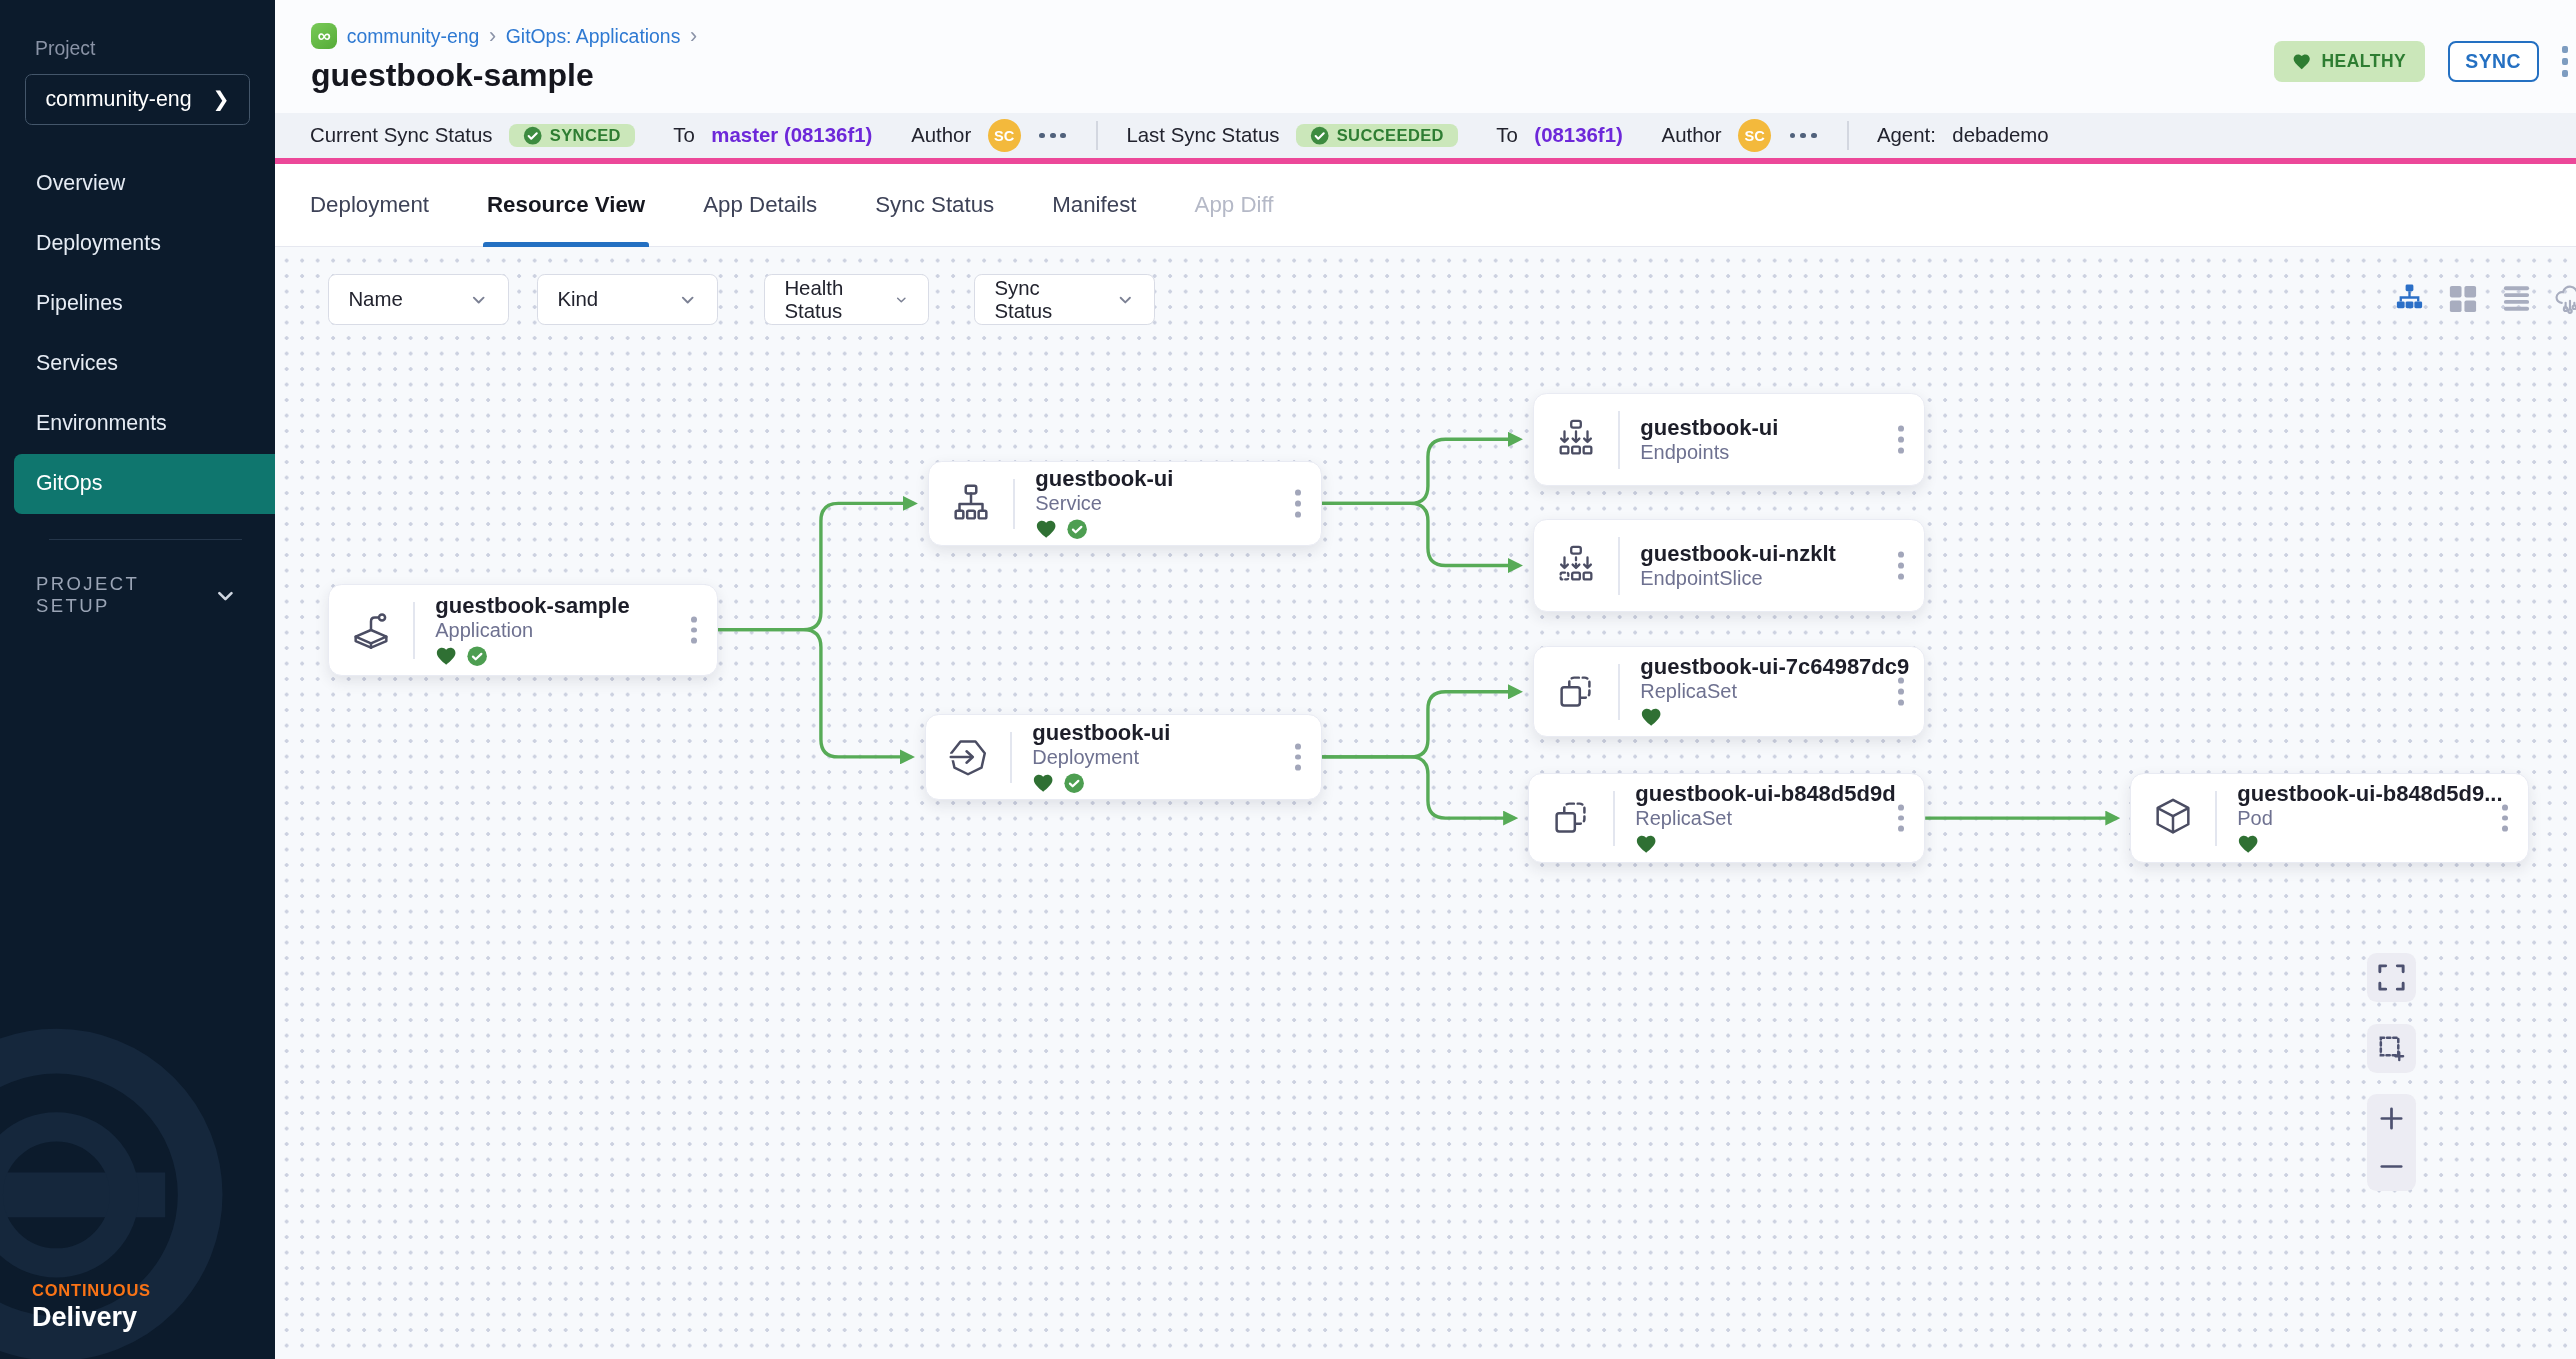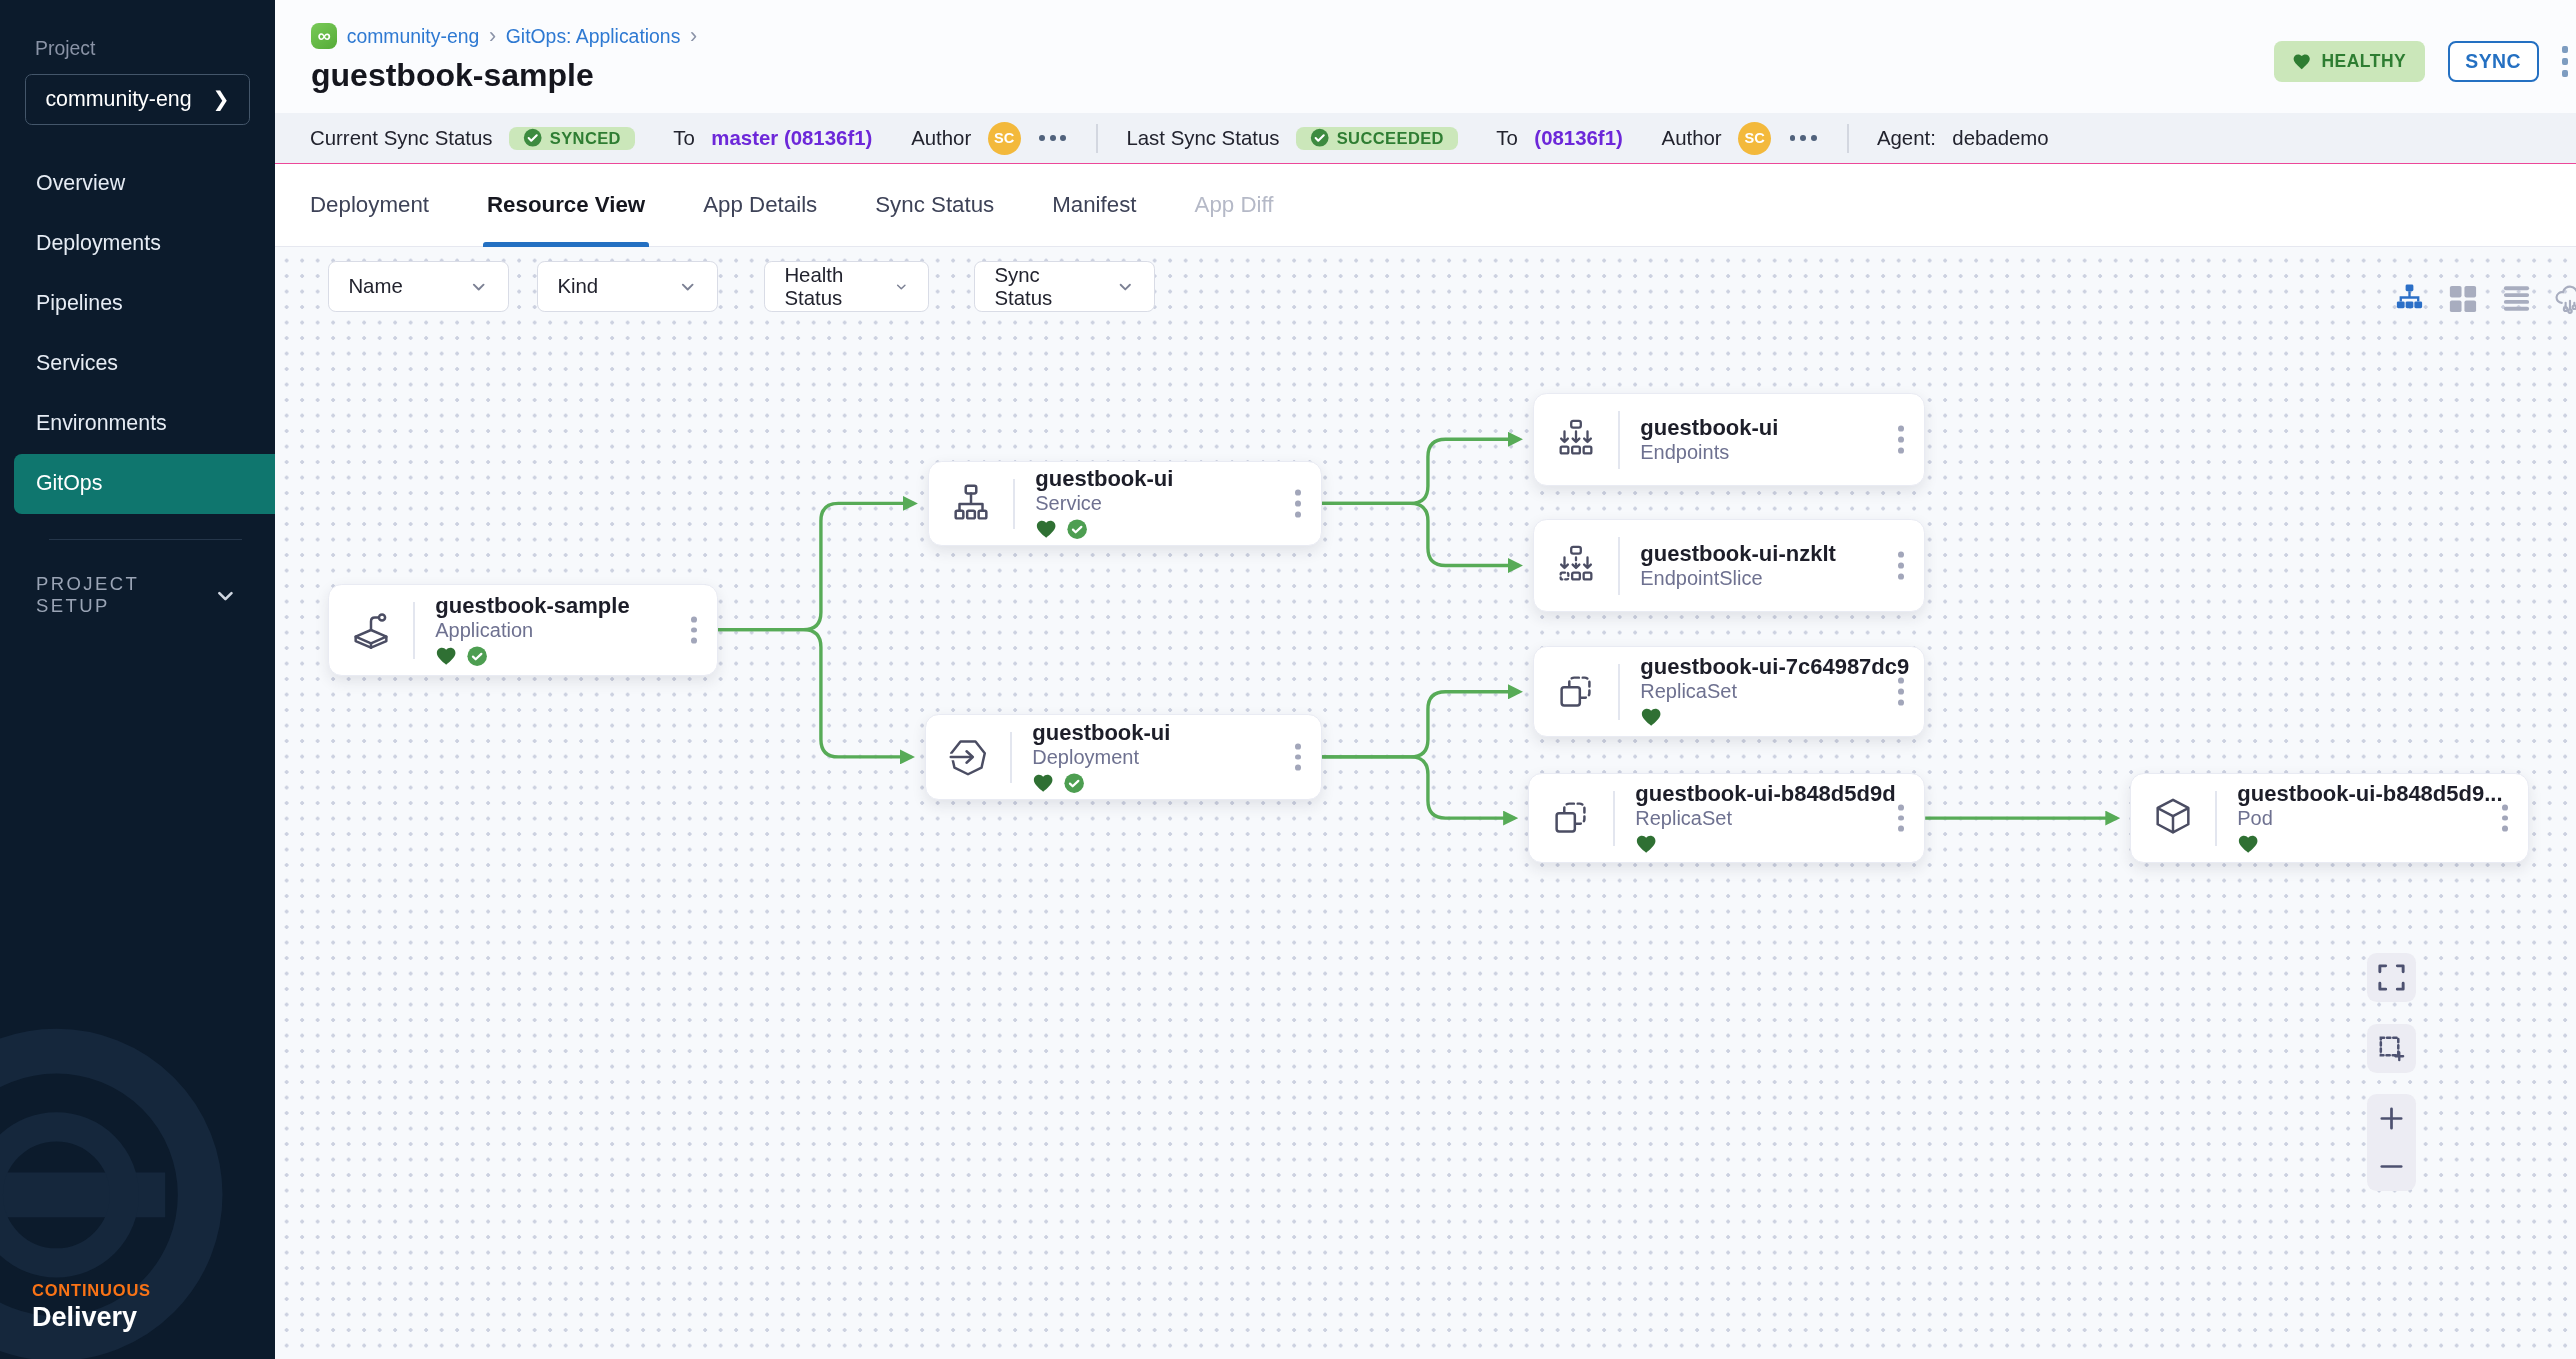--- a/index.html
+++ b/index.html
@@ -39,21 +39,21 @@
   .header-actions { position:absolute; right:29px; top:41px; display:flex; align-items:center; gap:23px; }
   .health-badge { height:41px; background:#cbe7ba; border-radius:7.8px; display:flex; align-items:center; gap:9.7px;
      padding:0 18.5px; color:#2e7d32; font-weight:bold; font-size:17.5px; letter-spacing:0.5px; }
   .sync-btn { height:41px; min-width:82px; background:#fff; border:2.4px solid #2470c2; border-radius:7.8px;
      color:#2470c2; font-weight:bold; font-size:19.4px; letter-spacing:0.5px; display:flex; align-items:center;
      justify-content:center; padding:0 15.5px; cursor:pointer; }
   .header-kebab { display:flex; flex-direction:column; gap:4.9px; margin-right:-21.4px; cursor:pointer; }
   .header-kebab i { width:6.8px; height:6.8px; border-radius:1.9px; background:#7d9cc0; }
 
   
-  .statusbar { height:51px; background:#eff2f7; border-bottom:1px solid #ec4899; display:flex; align-items:center;
+  .statusbar { height:51px; background:#eff2f7; border-bottom:6px solid #ec4899; display:flex; align-items:center;
      padding-left:35px; font-size:20.4px; color:#22232e; gap:16.5px; white-space:nowrap; }
   .pill { height:23px; border-radius:7.8px; background:#cbe7ba; color:#2e7d32; font-size:16.5px; font-weight:bold;
      letter-spacing:0.4px; display:flex; align-items:center; gap:7.8px; padding:0 13.6px; }
   .pill svg { width:19.4px; height:19.4px; }
   .rev-link { color:#6d28d9; font-weight:bold; cursor:pointer; }
   .avatar { width:33px; height:33px; border-radius:50%; background:#f3b93c; color:#fff; font-size:14.6px; font-weight:bold;
      display:flex; align-items:center; justify-content:center; }
   .kebab-h { display:flex; gap:4.9px; cursor:pointer; padding:5.8px 1.9px; }
   .kebab-h i { width:5.8px; height:5.8px; border-radius:50%; background:#51627c; }
   .vdiv { width:1.9px; height:29px; background:#d3d7e0; margin:0 11.7px; }
@@ -65,21 +65,21 @@
   .tab { position:relative; display:flex; align-items:center; font-size:22.3px; color:#3d4257; cursor:pointer; }
   .tab.active { color:#16171f; font-weight:bold; }
   .tab.disabled { color:#b5b9c7; cursor:default; }
   .tab .underline { position:absolute; bottom:-1.9px; left:-3.9px; right:-3.9px; height:5.8px; background:#2470c2; border-radius:2.9px 2.9px 0 0; }
 
   
   .canvas { position:relative; flex:1; background-color:#f7f9fc;
      background-image:radial-gradient(circle,#ccd1e0 1.7px, transparent 1.7px);
      background-size:15.5px 15.5px; background-position:3.9px 5.8px; overflow:hidden; }
 
-  .filters { position:absolute; left:53px; top:14px; display:flex; align-items:flex-end; }
+  .filters { position:absolute; left:53px; top:27px; display:flex; align-items:flex-end; }
   .filter { height:51px; background:#fff; border:1.9px solid #d9dce6; border-radius:7.8px; display:flex; align-items:center;
      justify-content:space-between; padding:0 19.4px; font-size:20.4px; color:#22232e; cursor:pointer; }
   .filter svg { width:19.4px; height:19.4px; margin-left:17.5px; }
   .f-name { width:181px; margin-right:28px; }
   .f-kind { width:181px; margin-right:46px; }
   .f-health { width:165px; margin-right:45px; }
   .f-sync { width:181px; }
 
   .view-toggles { position:absolute; left:2118px; top:35px; display:flex; gap:20.4px; align-items:center; }
   .vt { width:33px; height:33px; cursor:pointer; }

